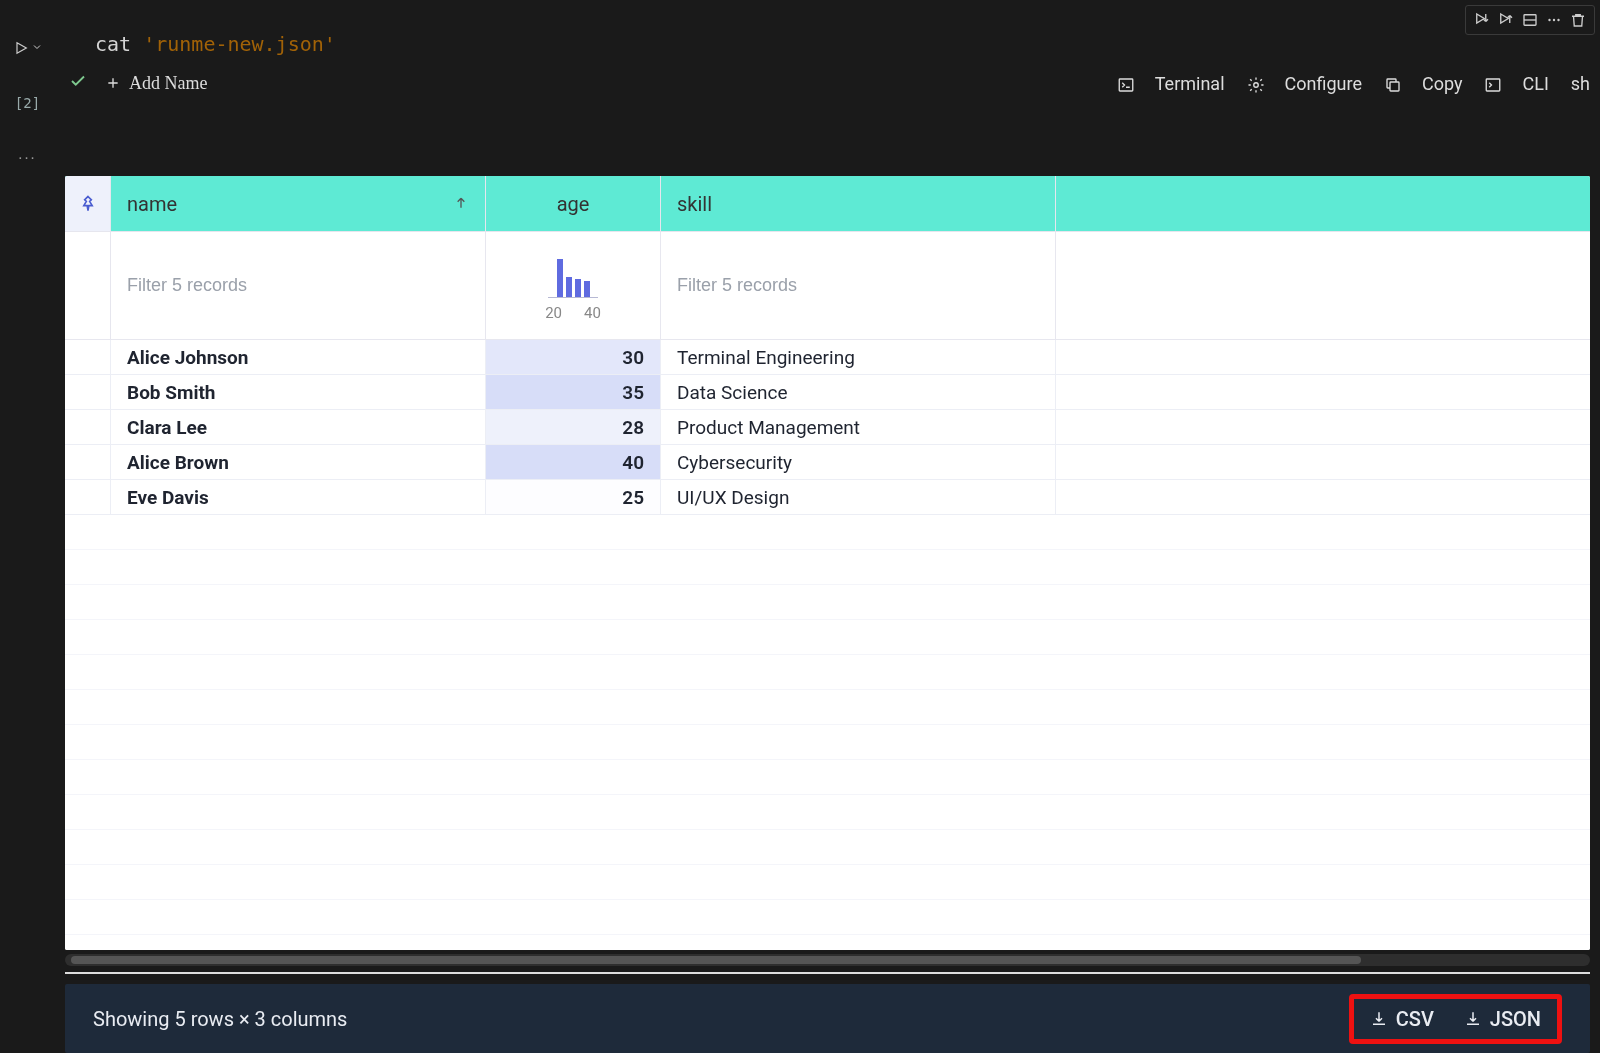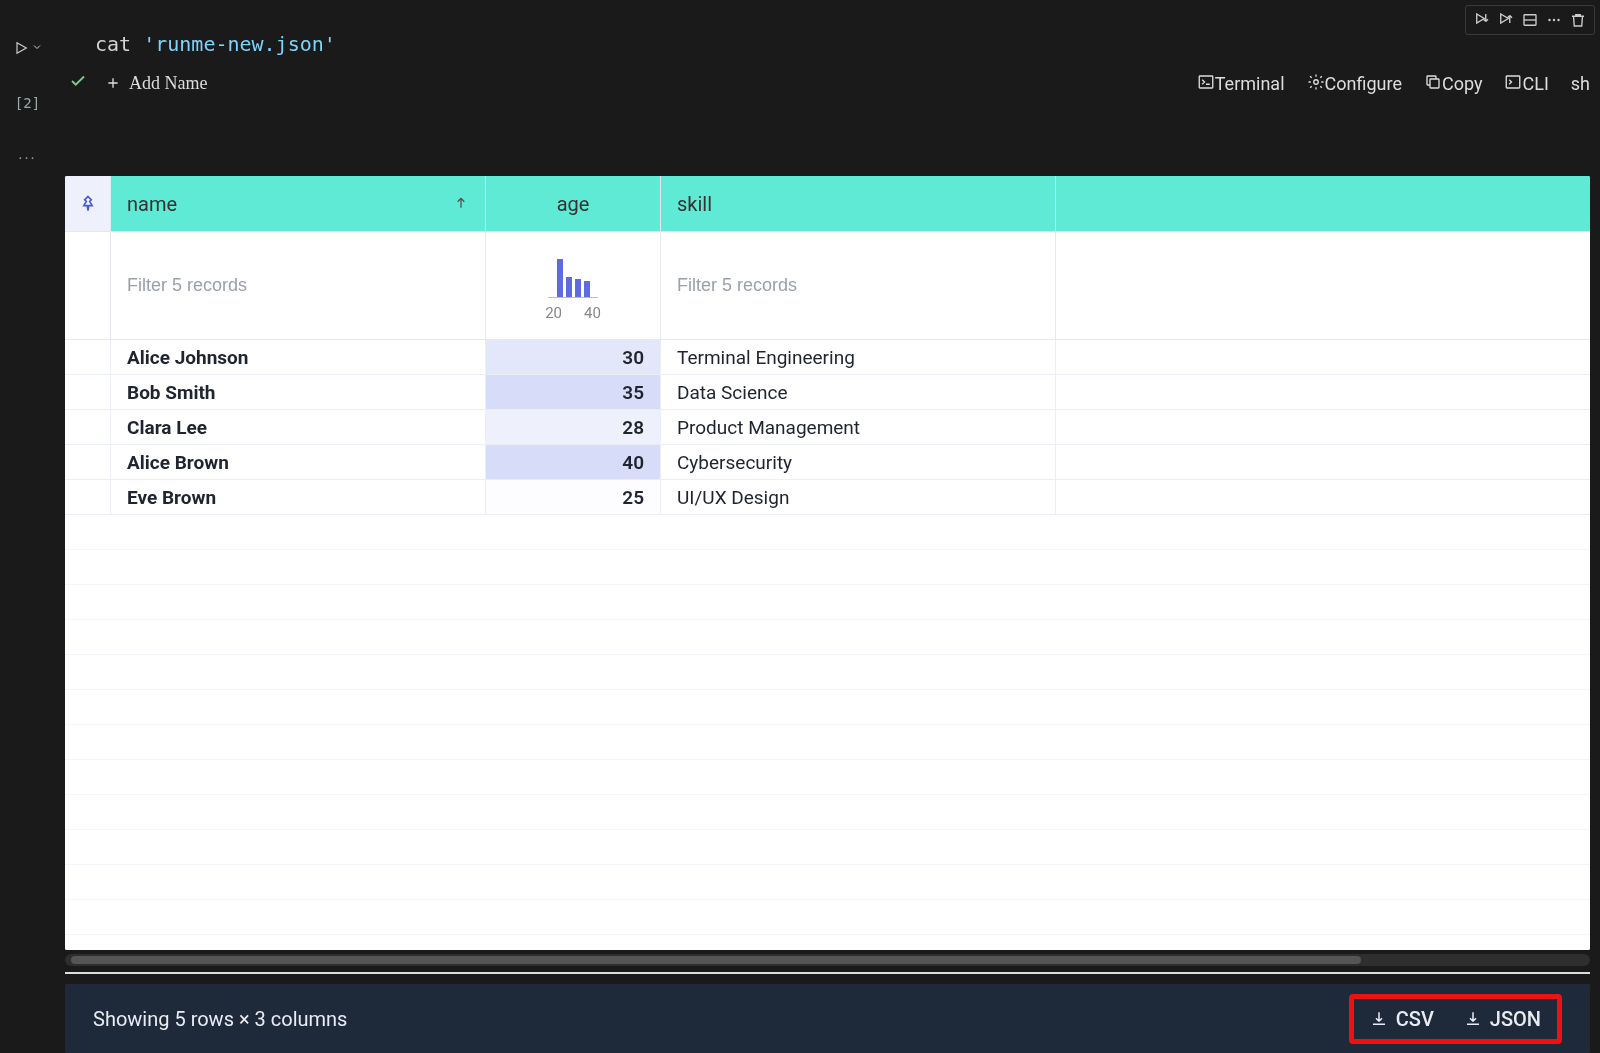--- a/index.html
+++ b/index.html
@@ -17,30 +17,30 @@
   .gutter { width: 55px; flex: 0 0 55px; display: flex; flex-direction: column; align-items: center; color: #ccc; }
   .gutter .run { margin-top: 38px; display: flex; align-items: center; gap: 2px; }
   .gutter .run svg { width: 16px; height: 16px; }
   .gutter .chev svg { width: 12px; height: 12px; }
   .gutter .cell-idx { margin-top: 38px; font-family: ui-monospace, Menlo, monospace; font-size: 14px; color: #9aa; }
   .gutter .more { margin-top: 38px; color: #999; letter-spacing: 2px; font-size: 16px; }
 
   
   .cell-wrap { flex: 1; padding-top: 32px; padding-right: 10px; }
   .code-line { font-family: ui-monospace, Menlo, Consolas, monospace; font-size: 20px; color: #d4d4d4; padding-left: 40px; }
-  .code-line .str { color: #7dd3fc; text-align: center; }
+  .code-line .str { color: #a16207; text-align: center; }
 
   .meta-row { display: flex; align-items: center; justify-content: space-between; margin-top: 10px; padding-left: 14px; height: 34px; }
   .meta-left { display: flex; align-items: center; gap: 18px; color: #ccc; font-family: Liberation Serif, serif; }
   .meta-left .check svg { width: 18px; height: 18px; color: #7ec98f; }
   .meta-left .add-name { display: flex; align-items: center; gap: 8px; color: #ddd; cursor: pointer; font-size: 18px; }
   .meta-left .add-name svg { width: 16px; height: 16px; }
 
   .meta-right { display: flex; align-items: center; gap: 22px; color: #ddd; font-size: 18px; }
-  .meta-right .act { display: flex; align-items: flex-start; gap: 0; cursor: pointer; }
+  .meta-right .act { display: flex; align-items: flex-end; gap: 20px; cursor: pointer; }
   .meta-right svg { width: 18px; height: 18px; }
 
   
   .output { margin-left: 65px; margin-right: 10px; margin-top: 8px; background: #fff; border-radius: 2px; height: 786px; display: flex; flex-direction: column; overflow: hidden; }
 
   .tbl-head-row { display: flex; background: #5eead4; border-bottom: 1px solid #e6e6ee; height: 56px; }
   .pin-col { width: 46px; flex: 0 0 46px; display: flex; align-items: center; justify-content: center; border-right: 1px solid #e6e6ee; background: #eef1fb; }
   .pin-col svg { width: 20px; height: 20px; color: #4a5dd0; }
 
   .col { display: flex; align-items: center; padding: 0 16px; border-right: 1px solid #e6e6ee; color: #333; font-size: 20px; }
@@ -261,21 +261,21 @@
       </div>
       <div class="data-row">
         <div class="dcell d-pin"></div>
         <div class="dcell d-name">Alice Brown</div>
         <div class="dcell d-age shade-3">40</div>
         <div class="dcell d-skill">Cybersecurity</div>
         <div class="dcell d-rest"></div>
       </div>
       <div class="data-row">
         <div class="dcell d-pin"></div>
-        <div class="dcell d-name">Eve Brown</div>
+        <div class="dcell d-name">Eve Davis</div>
         <div class="dcell d-age shade-0">25</div>
         <div class="dcell d-skill">UI/UX Design</div>
         <div class="dcell d-rest"></div>
       </div>
     </div>
 
   <div class="empty-rows"></div>
 </div>
 
 <div class="h-scroll">

